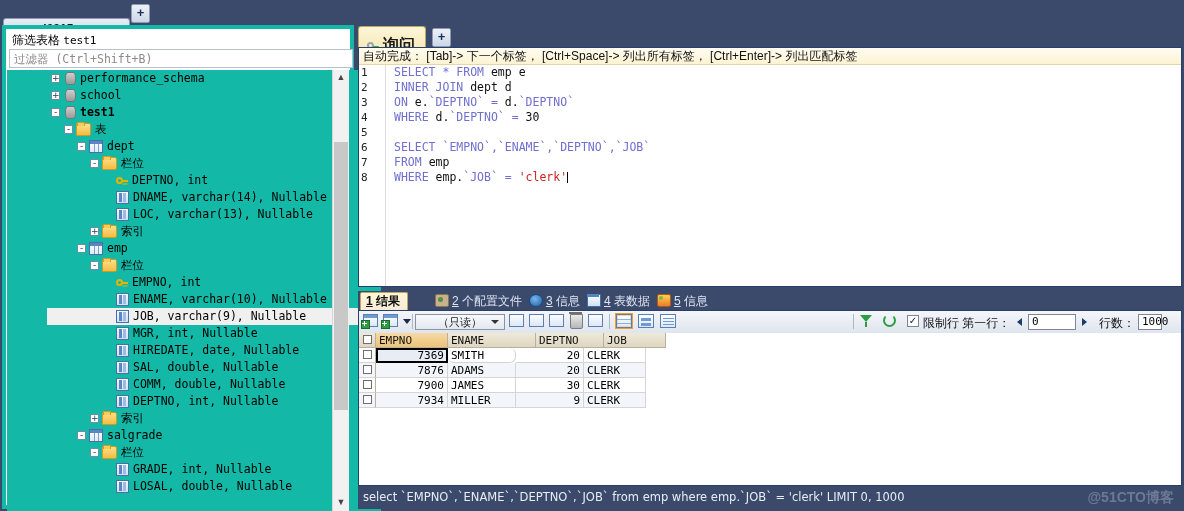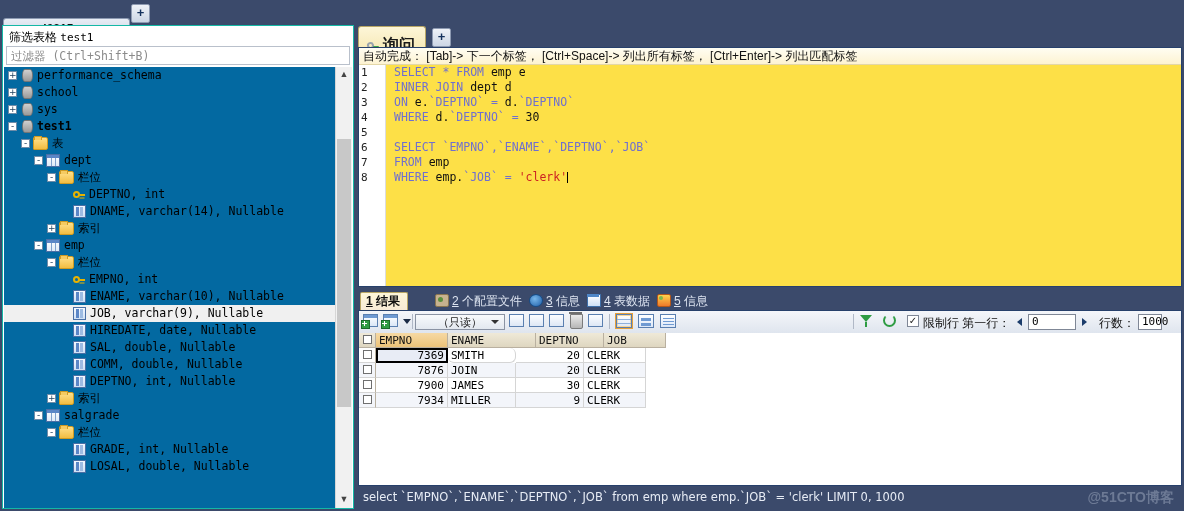--- a/index.html
+++ b/index.html
@@ -31,38 +31,38 @@
   .newtab-btn{
     position:absolute;left:131px;top:4px;width:17px;height:17px;
     background:linear-gradient(#eef2f8,#ccd6e5);
     border:1px solid #8d9ab2;border-radius:2px;
     text-align:center;line-height:15px;font-size:13px;color:#14325e;font-weight:bold;
   }
 
   
   .left{
     position:absolute;left:2px;top:25px;width:352px;height:484px;
-    background:#ffffff;border:1px solid #14b8a6;box-sizing:border-box;
+    background:#ffffff;border:4px solid #14b8a6;box-sizing:border-box;
   }
   .filter-title{
     position:absolute;left:0;top:0;width:100%;height:20px;
     padding:3px 0 0 6px;box-sizing:border-box;font-size:12px;color:#000;
     background:#fff;
   }
   .filter-title .t1{font-family:"DejaVu Sans",sans-serif;}
   .filter-title .t2{font-family:"DejaVu Sans Mono",monospace;font-size:11px;}
   .filter-box{
     position:absolute;left:3px;top:20px;width:344px;height:19px;
     border:1px solid #b9c0cb;background:#fff;box-sizing:border-box;
     padding:2px 0 0 4px;color:#8b8b8b;font-size:11.5px;
     font-family:"DejaVu Sans Mono",monospace;
   }
   .tree{
     position:absolute;left:1px;top:41px;width:334px;height:441px;
-    overflow:hidden;background:#0369a1;
+    overflow:hidden;background:#14b8a6;padding-left:40px;
   }
   .node{
     position:relative;height:17px;line-height:17px;white-space:nowrap;
     font-family:"DejaVu Sans Mono",monospace;font-size:11.5px;
   }
   .node.sel{background:#f0f0f0;}
   .node .bold{font-weight:bold;}
   .exp{
     display:inline-block;width:9px;height:9px;line-height:7px;text-align:center;
     border:1px solid #6f8ca8;background:#fff;color:#1b3c5a;font-size:9px;
@@ -121,21 +121,21 @@
   .edtab .qi:after{content:"";position:absolute;left:6px;top:5px;width:6px;height:5px;background:#3fa34b;border-radius:1px;}
   .edtab-new{
     position:absolute;left:74px;top:3px;width:17px;height:17px;
     background:linear-gradient(#eef2f8,#ccd6e5);border:1px solid #8d9ab2;border-radius:2px;
     text-align:center;line-height:15px;font-size:13px;font-weight:bold;color:#14325e;
   }
 
   
   .editor{
     position:absolute;left:0;top:22px;width:824px;height:240px;
-    background:#fde047;border:1px solid #27406b;box-sizing:border-box;
+    background:#ffffff;border:1px solid #27406b;box-sizing:border-box;
   }
   .hint{
     position:absolute;left:0;top:0;width:100%;height:17px;
     background:linear-gradient(#fffdf2,#fdf3d2);border-bottom:1px solid #e3d7a8;
     font-size:12px;line-height:16px;padding-left:4px;box-sizing:border-box;
     color:#111;white-space:nowrap;overflow:hidden;
   }
   .code{
     position:absolute;left:0;top:17px;width:100%;bottom:0;overflow:hidden;
     font-family:"DejaVu Sans Mono",monospace;font-size:11.5px;
@@ -279,33 +279,34 @@
 
   <div class="left">
     <div class="filter-title">
       <span class="t1">筛选表格</span>
       <span class="t2">test1</span>
     </div>
     <div class="filter-box">过滤器 (Ctrl+Shift+B)</div>
     <div class="tree" id="tree">
         <div class="node" style="padding-left: 4px;"><span class="exp">+</span><span class="ico db"></span><span>performance_schema</span></div>
         <div class="node" style="padding-left: 4px;"><span class="exp">+</span><span class="ico db"></span><span>school</span></div>
-        <div class="node" style="padding-left: 4px;"><span class="exp">+</span><span class="ico db"></span><span>sys</span></div>
         <div class="node" style="padding-left: 4px;"><span class="exp">-</span><span class="ico db"></span><span class="bold">test1</span></div>
         <div class="node" style="padding-left: 17px;"><span class="exp">-</span><span class="ico folder"></span><span>表</span></div>
         <div class="node" style="padding-left: 30px;"><span class="exp">-</span><span class="ico table"></span><span>dept</span></div>
         <div class="node" style="padding-left: 43px;"><span class="exp">-</span><span class="ico folder"></span><span>栏位</span></div>
         <div class="node" style="padding-left: 56px;"><span class="exp none"></span><span class="ico key"></span><span>DEPTNO, int</span></div>
         <div class="node" style="padding-left: 56px;"><span class="exp none"></span><span class="ico col"></span><span>DNAME, varchar(14), Nullable</span></div>
+        <div class="node" style="padding-left: 56px;"><span class="exp none"></span><span class="ico col"></span><span>LOC, varchar(13), Nullable</span></div>
         <div class="node" style="padding-left: 43px;"><span class="exp">+</span><span class="ico folder"></span><span>索引</span></div>
         <div class="node" style="padding-left: 30px;"><span class="exp">-</span><span class="ico table"></span><span>emp</span></div>
         <div class="node" style="padding-left: 43px;"><span class="exp">-</span><span class="ico folder"></span><span>栏位</span></div>
         <div class="node" style="padding-left: 56px;"><span class="exp none"></span><span class="ico key"></span><span>EMPNO, int</span></div>
         <div class="node" style="padding-left: 56px;"><span class="exp none"></span><span class="ico col"></span><span>ENAME, varchar(10), Nullable</span></div>
         <div class="node sel" style="padding-left: 56px;"><span class="exp none"></span><span class="ico col"></span><span>JOB, varchar(9), Nullable</span></div>
+        <div class="node" style="padding-left: 56px;"><span class="exp none"></span><span class="ico col"></span><span>MGR, int, Nullable</span></div>
         <div class="node" style="padding-left: 56px;"><span class="exp none"></span><span class="ico col"></span><span>HIREDATE, date, Nullable</span></div>
         <div class="node" style="padding-left: 56px;"><span class="exp none"></span><span class="ico col"></span><span>SAL, double, Nullable</span></div>
         <div class="node" style="padding-left: 56px;"><span class="exp none"></span><span class="ico col"></span><span>COMM, double, Nullable</span></div>
         <div class="node" style="padding-left: 56px;"><span class="exp none"></span><span class="ico col"></span><span>DEPTNO, int, Nullable</span></div>
         <div class="node" style="padding-left: 43px;"><span class="exp">+</span><span class="ico folder"></span><span>索引</span></div>
         <div class="node" style="padding-left: 30px;"><span class="exp">-</span><span class="ico table"></span><span>salgrade</span></div>
         <div class="node" style="padding-left: 43px;"><span class="exp">-</span><span class="ico folder"></span><span>栏位</span></div>
         <div class="node" style="padding-left: 56px;"><span class="exp none"></span><span class="ico col"></span><span>GRADE, int, Nullable</span></div>
         <div class="node" style="padding-left: 56px;"><span class="exp none"></span><span class="ico col"></span><span>LOSAL, double, Nullable</span></div>
       </div>
@@ -428,21 +429,21 @@
           <div class="grow data">
             <div class="gcell chkcol"><i></i></div>
             <div class="gcell num selcell" style="width: 72px;">7369</div>
             <div class="gcell" style="width: 68px; border-radius: 6px;">SMITH</div>
             <div class="gcell num" style="width: 68px;">20</div>
             <div class="gcell" style="width: 62px;">CLERK</div>
           </div>
           <div class="grow data alt">
             <div class="gcell chkcol"><i></i></div>
             <div class="gcell num" style="width: 72px;">7876</div>
-            <div class="gcell" style="width: 68px;">JOIN</div>
+            <div class="gcell" style="width: 68px;">ADAMS</div>
             <div class="gcell num" style="width: 68px;">20</div>
             <div class="gcell" style="width: 62px;">CLERK</div>
           </div>
           <div class="grow data">
             <div class="gcell chkcol"><i></i></div>
             <div class="gcell num" style="width: 72px;">7900</div>
             <div class="gcell" style="width: 68px;">JAMES</div>
             <div class="gcell num" style="width: 68px;">30</div>
             <div class="gcell" style="width: 62px;">CLERK</div>
           </div>

